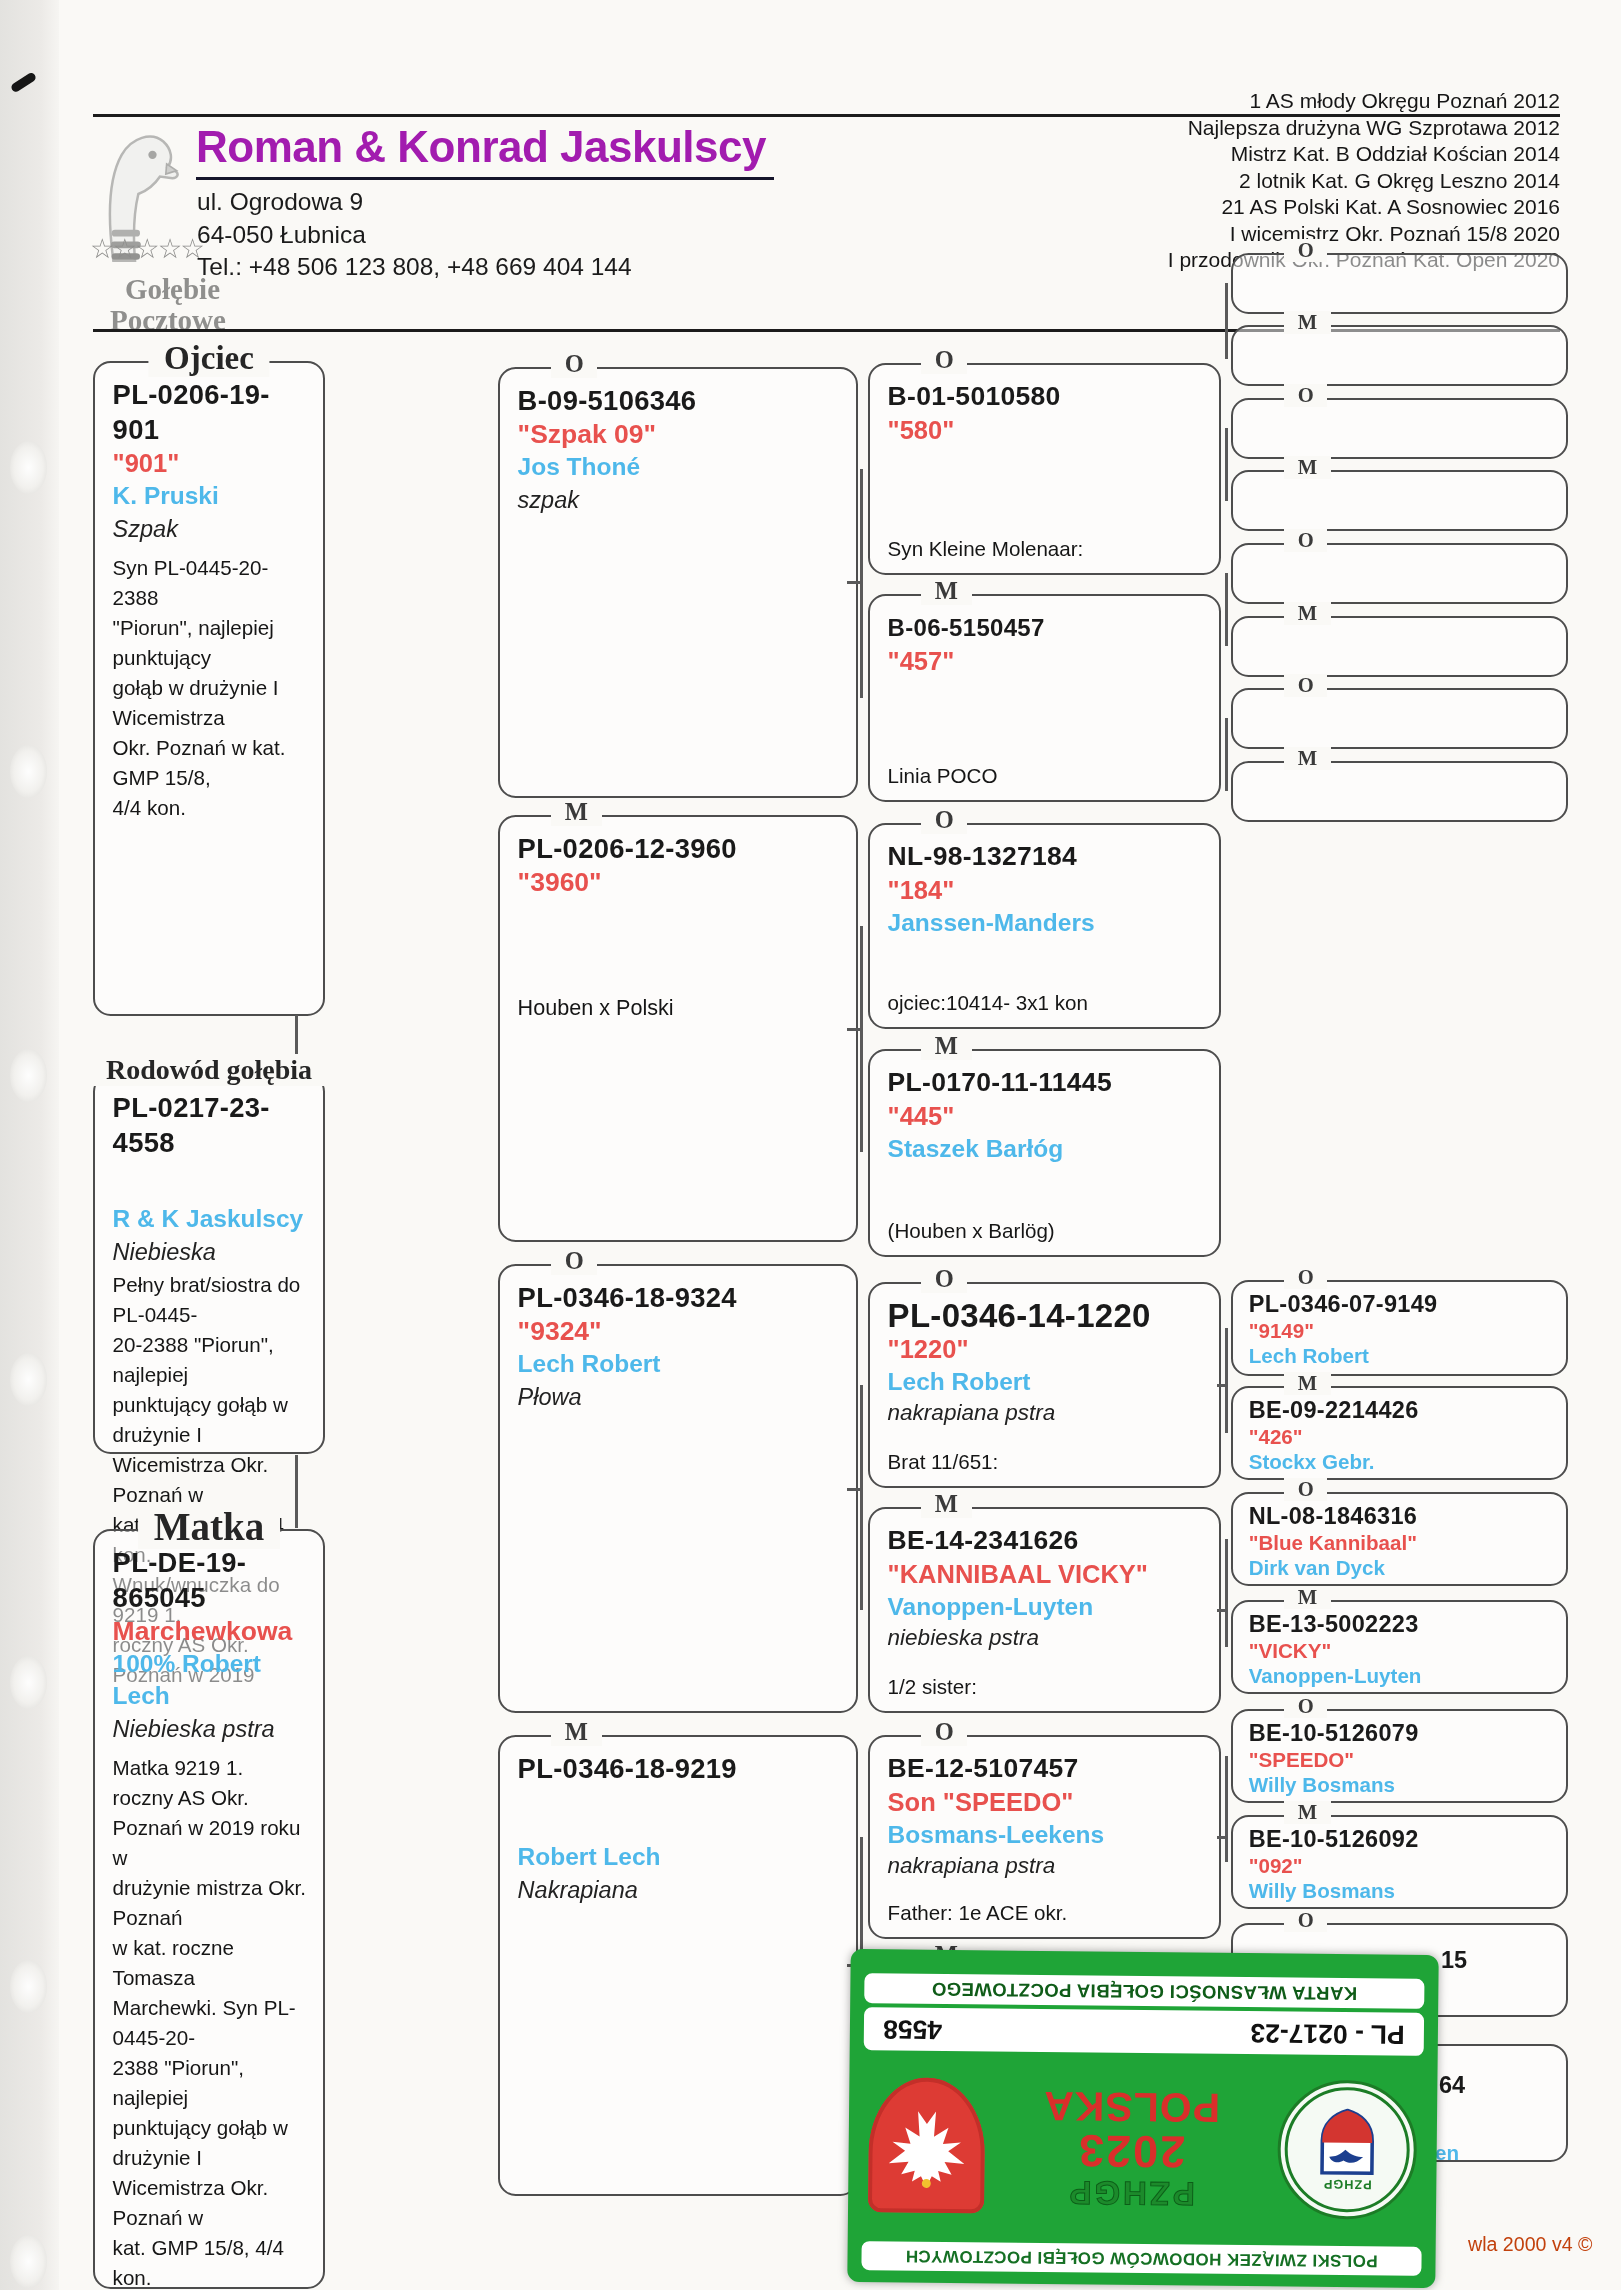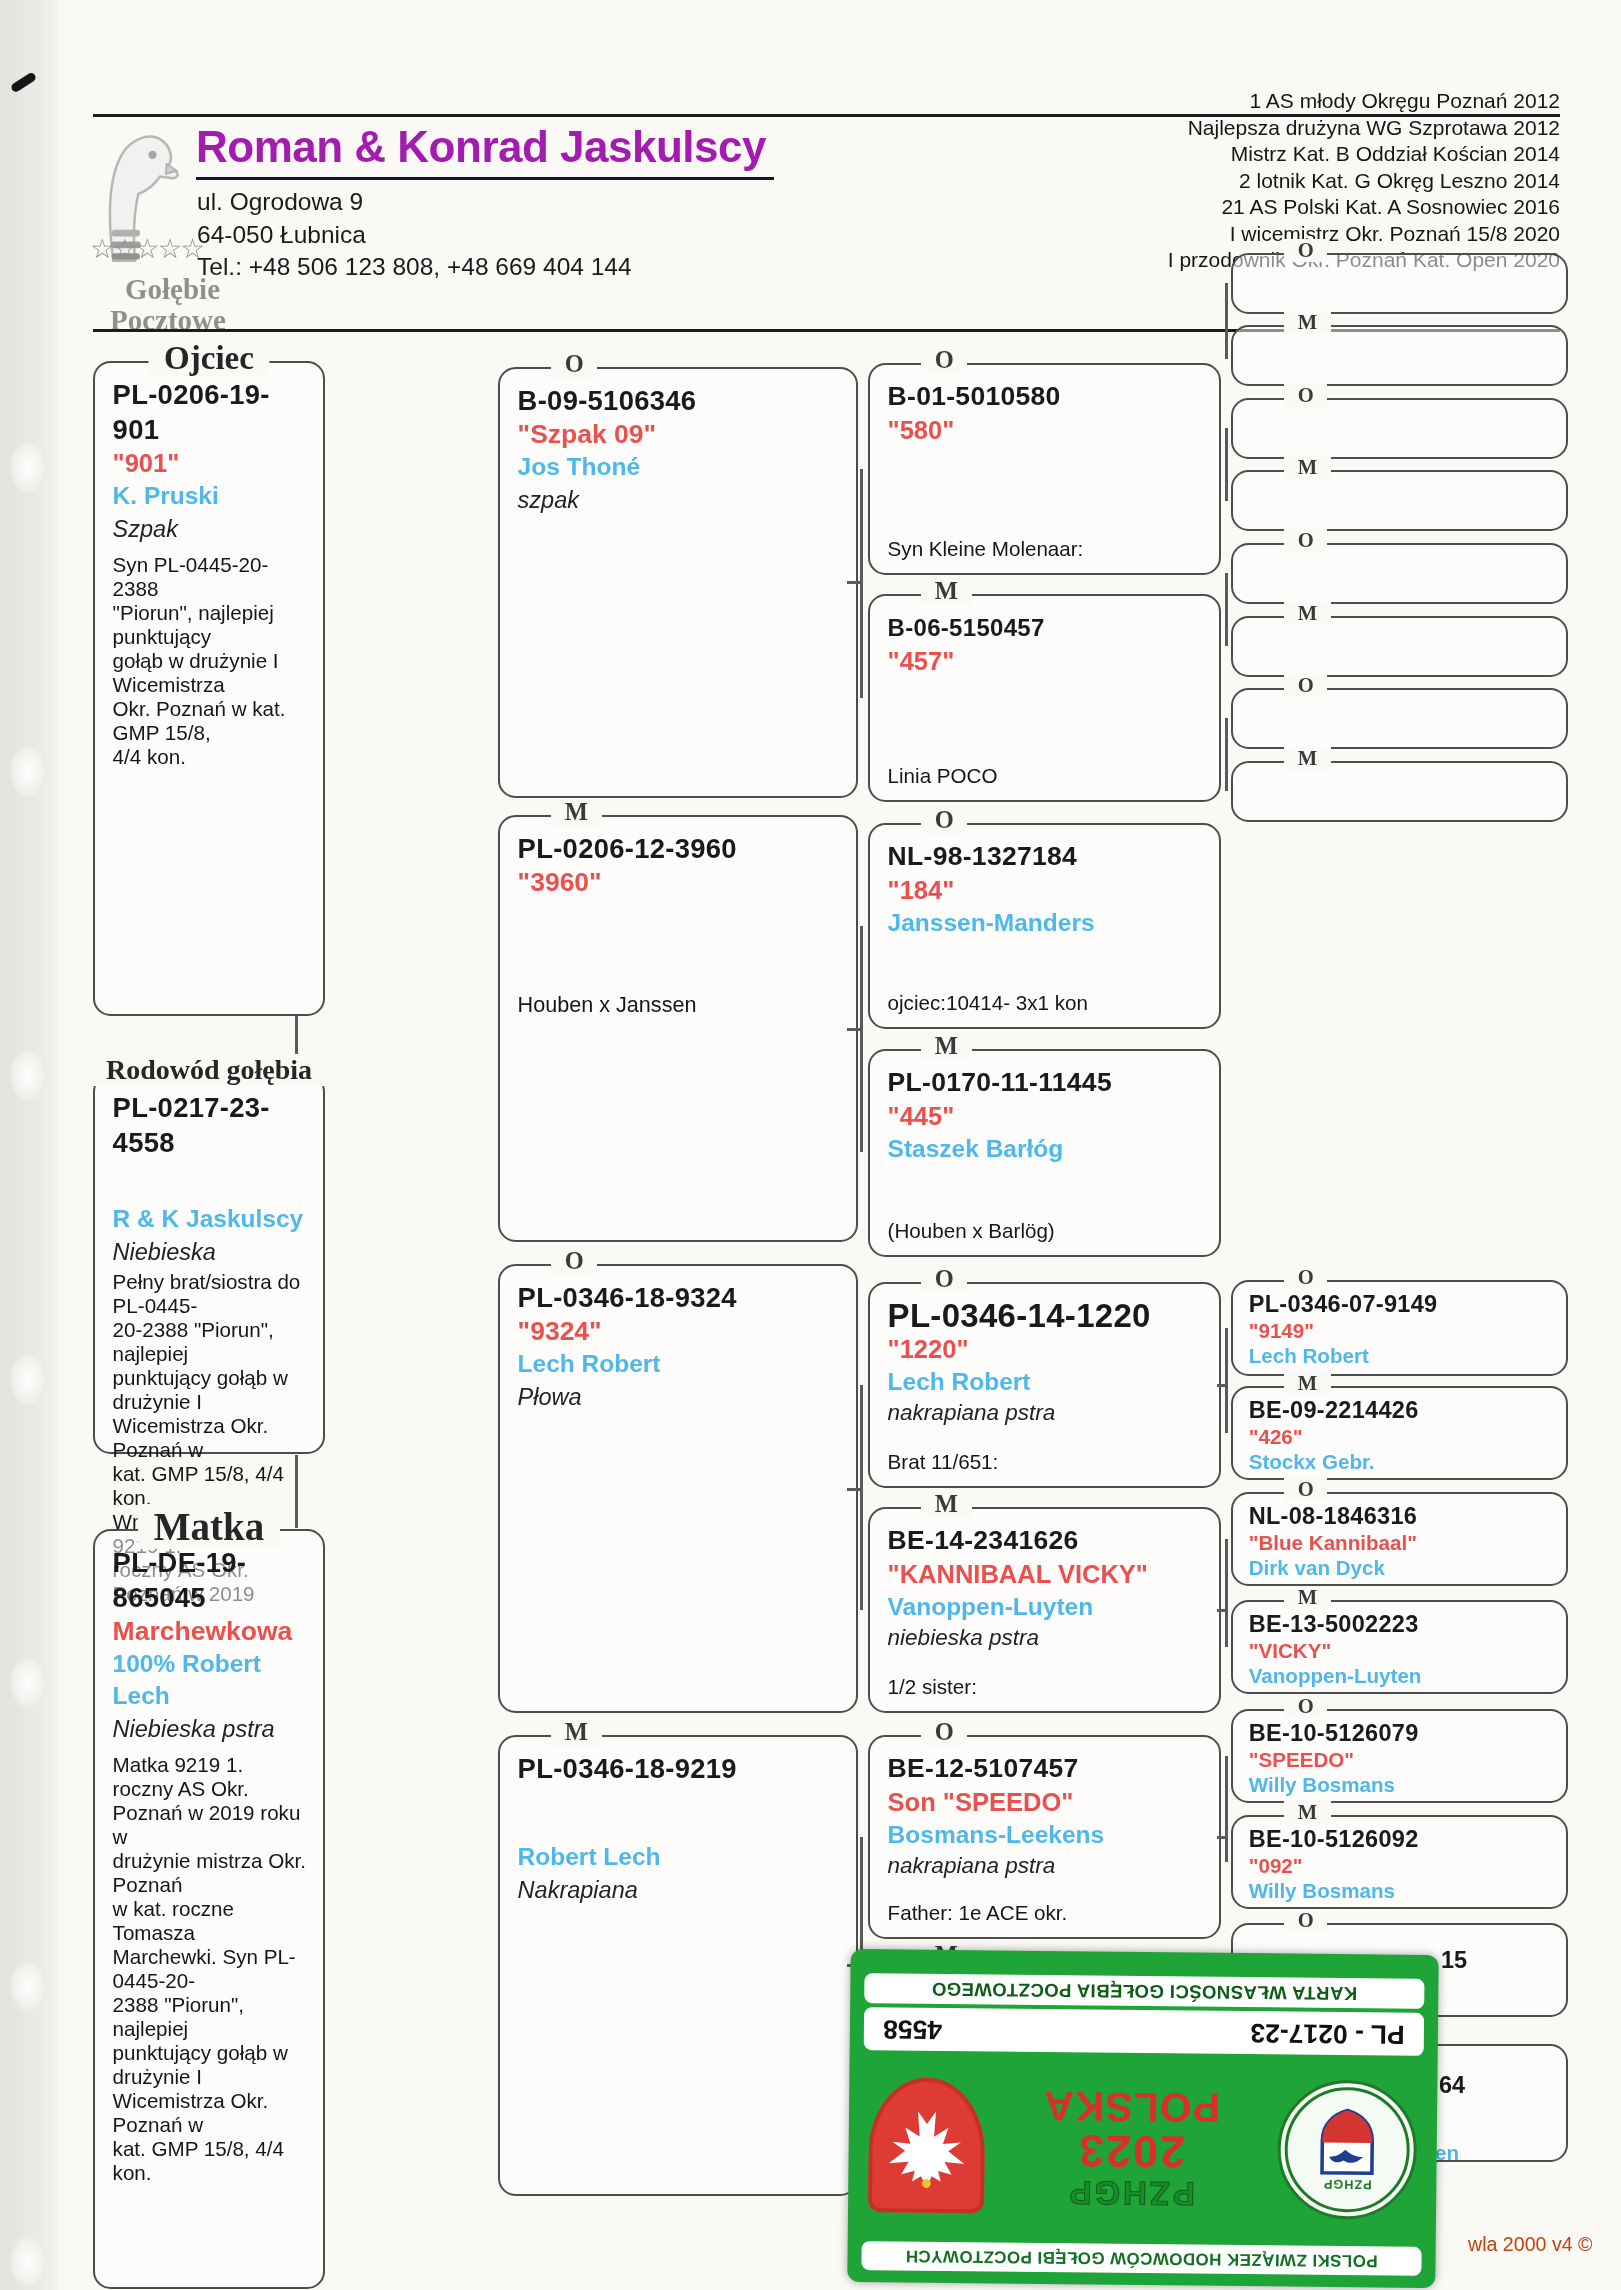--- a/index.html
+++ b/index.html
@@ -24,21 +24,21 @@
   .pbox{position:absolute;border:2.9px solid #4d4d4d;border-radius:17.6px;background:rgba(255,255,255,.5);
         box-sizing:border-box;padding:13.7px 13.7px 11.8px 17.6px;}
   .tag{position:absolute;top:-18.6px;left:51px;background:#faf9f6;padding:0 13.7px;
        font-family:"Liberation Serif",serif;font-weight:bold;font-size:24.5px;color:#3a3a3a;}
   .slabel{position:absolute;left:50%;transform:translateX(-50%);background:#faf9f6;padding:0 15.7px;
           font-family:"Liberation Serif",serif;font-weight:bold;color:#262626;white-space:nowrap;}
   .ring{font-weight:bold;font-size:27.4px;letter-spacing:0.3px;color:#1a1a1a;line-height:35px;}
   .red{color:#e8514e;font-weight:bold;font-size:25.5px;line-height:33px;}
   .blue{color:#4eb8ea;font-weight:bold;font-size:24.5px;line-height:32px;}
   .colorline{font-style:italic;font-size:23.5px;line-height:35px;color:#222;}
-  .notes{font-size:20.6px;line-height:24px;color:#161616;white-space:pre-line;margin-top:5.9px;}
+  .notes{font-size:20.6px;line-height:30px;color:#161616;white-space:pre-line;margin-top:5.9px;}
   .foot{position:absolute;left:17.6px;bottom:11.8px;font-size:20.6px;color:#161616;}
   .small .ring{font-size:23.5px;line-height:28px;}
   .small .red{font-size:20.6px;line-height:25.5px;}
   .small .blue{font-size:20.6px;line-height:25.5px;}
   .sp44{height:43px;} .sp56{height:55px;} .sp90{height:88px;}
   .frag{position:absolute;font-weight:bold;font-size:23.5px;color:#1a1a1a;}
   .frag.blue{font-size:20.6px;}
   
   .vline{position:absolute;width:2.9px;background:#5a5a5a;}
   .hstub{position:absolute;height:2.9px;background:#5a5a5a;}
@@ -157,21 +157,21 @@
     <div class="ring">B-09-5106346</div>
     <div class="red" style="font-size:26.5px">"Szpak 09"</div>
     <div class="blue">Jos Thoné</div>
     <div class="colorline">szpak</div>
   </div>
   <div class="pbox" style="left:498px;top:815px;width:360px;height:427px">
     <span class="tag">M</span>
     <div class="ring">PL-0206-12-3960</div>
     <div class="red" style="font-size:26.5px">"3960"</div>
     <div class="sp90"></div>
-    <div class="notes" style="font-size:21.6px">Houben x Janssen</div>
+    <div class="notes" style="font-size:21.6px">Houben x Polski</div>
   </div>
   <div class="pbox" style="left:498px;top:1264px;width:360px;height:449px">
     <span class="tag">O</span>
     <div class="ring">PL-0346-18-9324</div>
     <div class="red" style="font-size:26.5px">"9324"</div>
     <div class="blue">Lech Robert</div>
     <div class="colorline">Płowa</div>
   </div>
   <div class="pbox" style="left:498px;top:1735px;width:360px;height:461px">
     <span class="tag">M</span>

